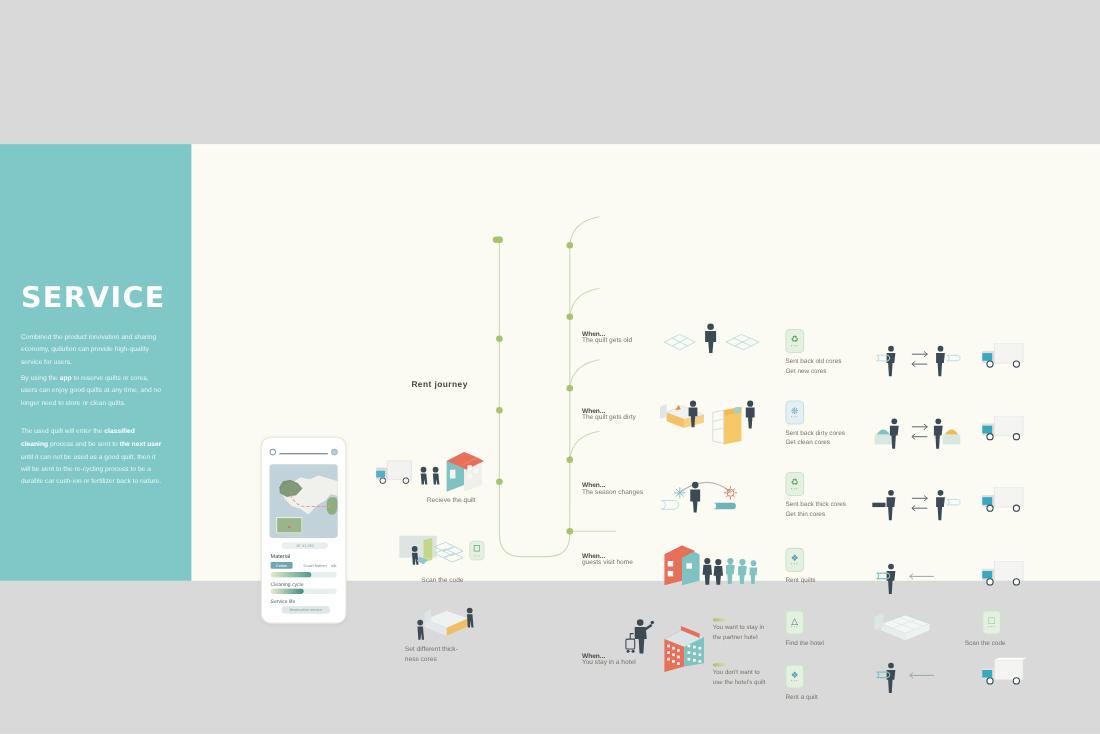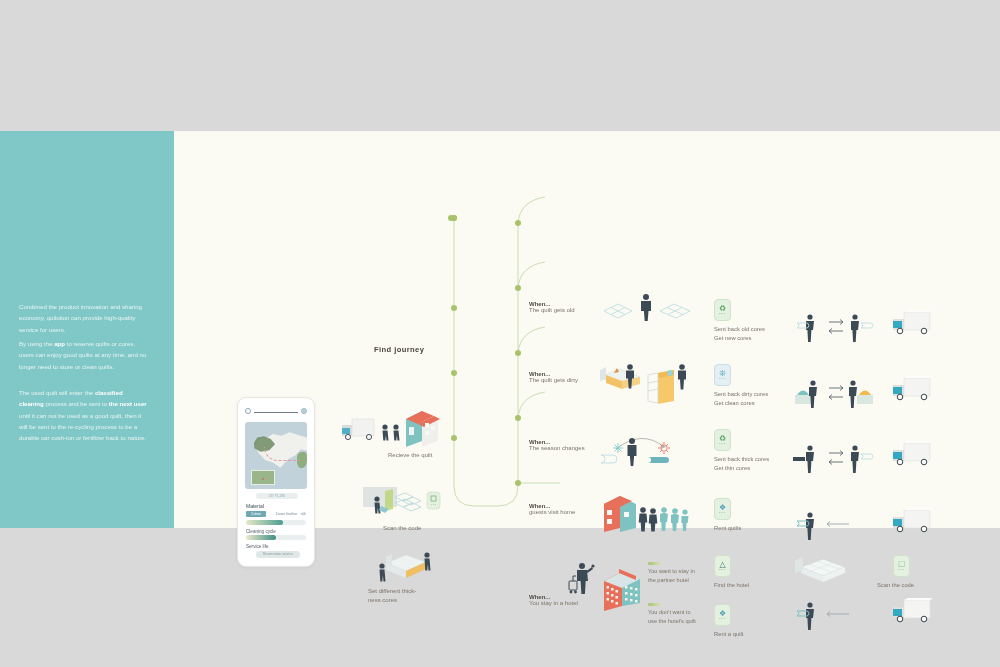--- a/index.html
+++ b/index.html
@@ -178,20 +178,21 @@
   svg{ display:block; overflow:visible; }
 </style>
 </head>
 <body>
 
 <div id="page">
 
   <div id="slide">
 
     <div id="sidebar">
+      <div id="sidebar-title">SERVICE</div>
       <div class="side-p" id="side-p1">
         Combined the product innovation and sharing economy, quilution can provide high-quality service for users.
       </div>
       <div class="side-p" id="side-p2">
         By using the <b>app</b> to reserve quilts or cores, users can enjoy good quilts at any time, and no longer need to store or clean quilts.
       </div>
       <div class="side-p" id="side-p3">
         The used quilt will enter the <b>classified cleaning</b> process and be sent to <b>the next user</b> until it can not be used as a good quilt, then it will be sent to the re-cycling process to be a durable car cush-ion or fertilizer back to nature.
       </div>
     </div>
@@ -222,21 +223,21 @@
           <i></i>
         </div>
       <div class="ph-label" id="ph-lab2">Cleaning cycle</div>
       <div class="ph-bar" id="ph-bar2">
           <i></i>
         </div>
       <div class="ph-label" id="ph-lab3">Service life</div>
       <div id="ph-btn">Reservation service</div>
     </div>
 
-    <div id="journey-title">Find journey</div>
+    <div id="journey-title">Rent journey</div>
 
     <svg id="connectors" viewBox="0 0 1000 397">
       <g fill="none" stroke="#cadcb2" stroke-width="1">
 
         <path d="M454 87 L454 355 Q454 375 474 375 L498 375 Q518 375 518 355 L518 92"></path>
 
         <path d="M518 92 Q520 70 545 66"></path>
         <path d="M518 157 Q520 135 545 131"></path>
         <path d="M518 222 Q520 200 545 196"></path>
         <path d="M518 287 Q520 265 545 261"></path>

